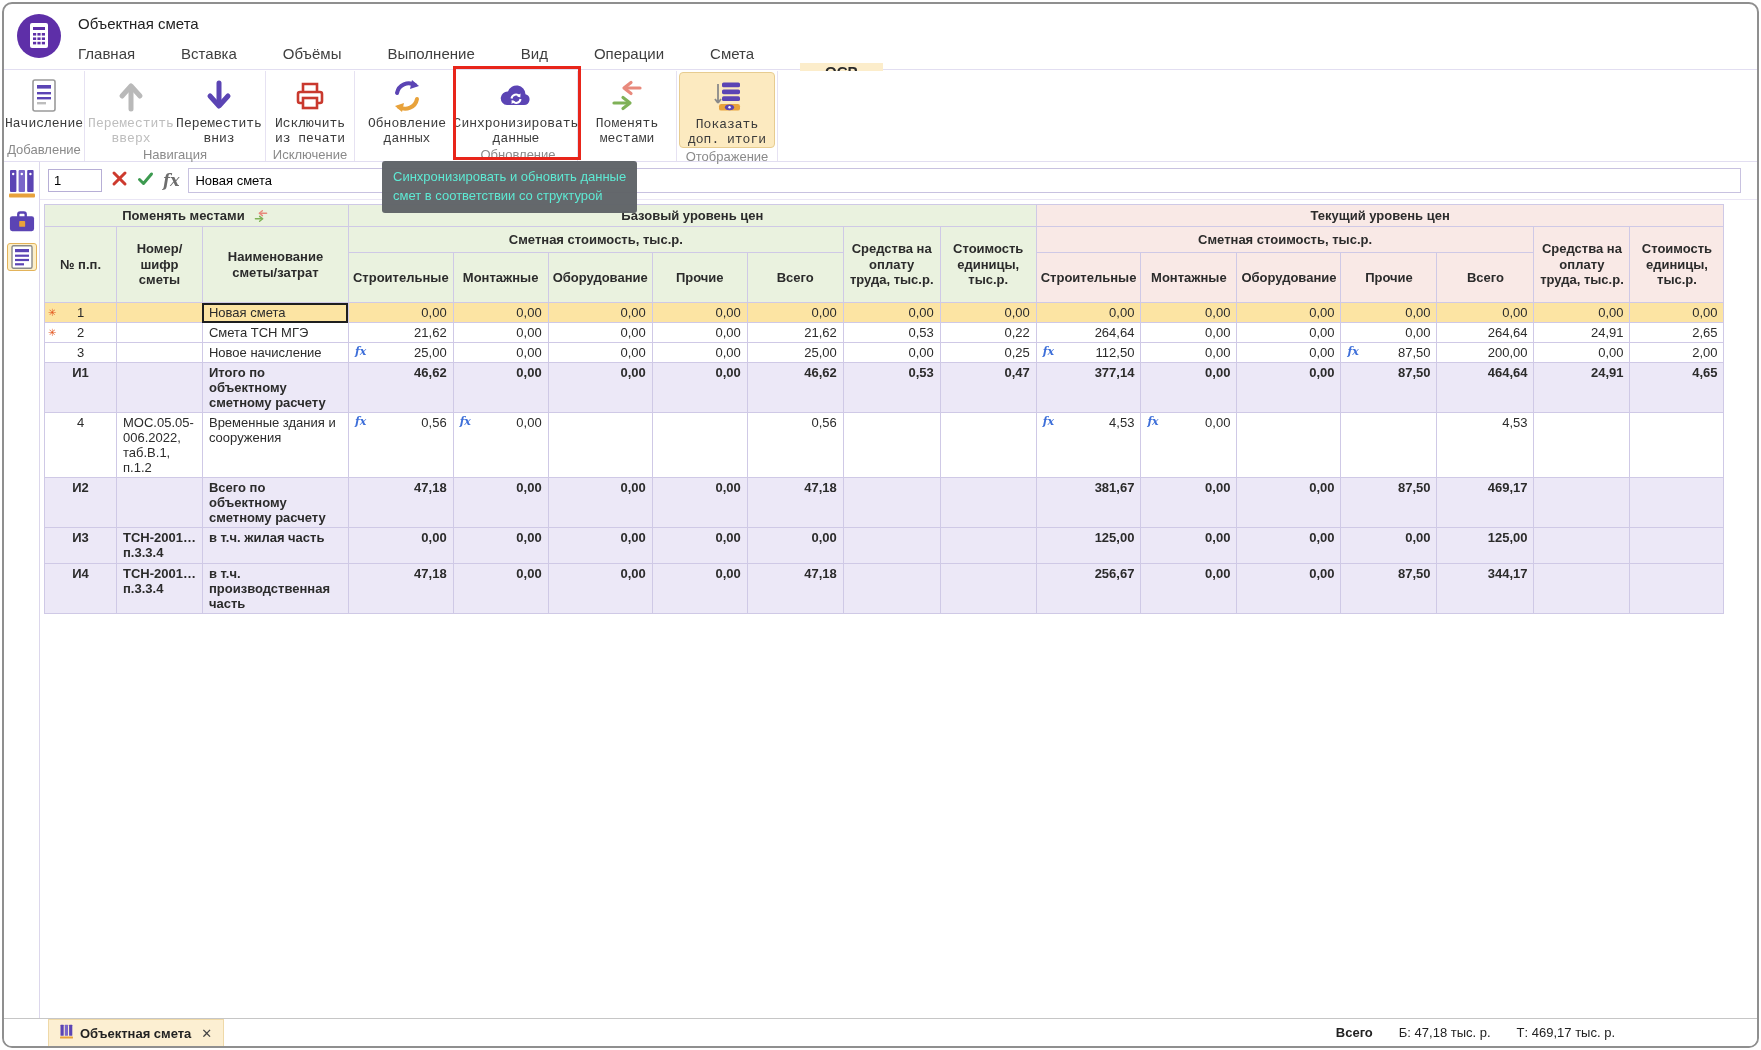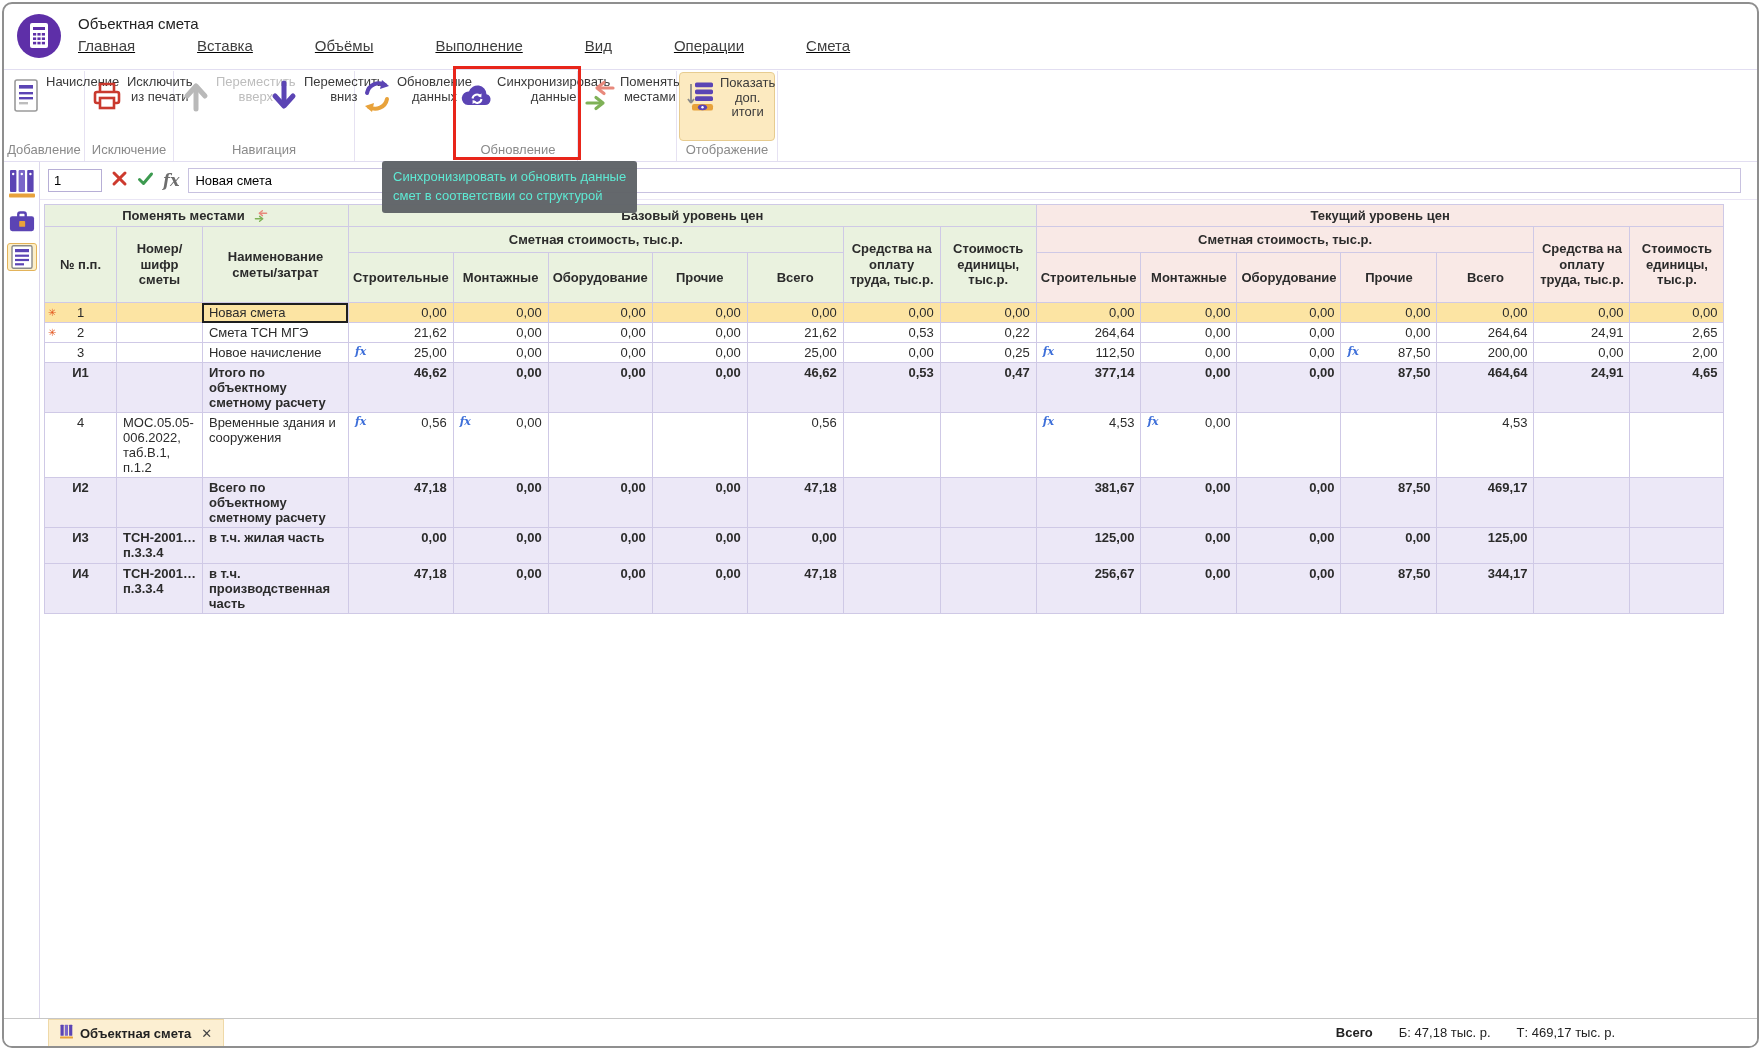--- a/index.html
+++ b/index.html
@@ -4,31 +4,31 @@
 <style>
   * { box-sizing: border-box; margin:0; padding:0; }
   html,body { background:#fff; font-family:"Liberation Sans", sans-serif; }
   .window { position:relative; width:1757px; height:1046px; margin:2px; border:2px solid #8f8f8f;
             border-radius:10px; background:#fff; overflow:hidden; }
 
   
   .titlebar { position:absolute; top:0; left:0; right:0; height:66px; border-bottom:1px solid #E2DEF1; }
   .app-logo { position:absolute; left:12px; top:9px; width:46px; height:46px; }
   .win-title { position:absolute; left:74px; top:11px; font-size:15px; color:#222; }
-  .menu { position:absolute; left:74px; bottom:0; height:32px; display:flex; align-items:flex-start; gap:62px;text-decoration:underline; }
+  .menu { position:absolute; left:74px; bottom:0; height:32px; display:flex; align-items:center; gap:46px; }
   .menu-item { display:flex; align-items:center; font-size:15px; color:#3f3f3f; cursor:default; }
   .menu-item.active { background:#FCEDCB; font-weight:700; color:#2a2a2a; padding:0 25px;
                       box-shadow: inset 0 -4px 0 #F2A200; margin-top: 36px; }
 
   
   .toolbar { position:absolute; top:67px; left:0; right:0; height:91px; display:flex; align-items:stretch;
              border-bottom:1px solid #E2DEF1; background:#fff; }
   .tb-group { display:flex; flex-direction:column; border-right:1px solid #E6E2F2; }
   .tb-btns { display:flex; flex:1; padding:1px 2px 0; }
-  .tb-btn { display:flex; flex-direction:row; padding-top:3px; border-radius:4px; }
+  .tb-btn { display:flex; flex-direction:column; align-items:center; padding-top:3px; border-radius:4px;font-family:Liberation Mono, monospace; }
   .tb-btn .ic { height:42px; display:flex; align-items:center; justify-content:center; }
   .tb-btn .lb { font-size:13px; line-height:1.12; text-align:center; color:#3a3a3a; }
   .tb-btn.disabled .lb { color:#BDBDBD; }
   .tb-grouplabel { height:20px; line-height:18px; text-align:center; font-size:13px; color:#8a8a8a; }
   .tb-grouplabel.shift { padding-left:104px; }
   .w76{width:76px}.w84{width:84px}.w88{width:88px}.w100{width:100px}.w118{width:118px}.w94{width:94px}.w96{width:96px}
   .tb-btn.toggled { background:#FCEAC0; border:1px solid #E7CC90; }
   .sync-box { position:absolute; left:449px; top:62px; width:128px; height:94px;
               border:3px solid #E8251A; z-index:6; pointer-events:none; }
 
@@ -132,56 +132,56 @@
             </svg>
             </span>
           <span class="lb">Начисление</span>
         </div>
       </div>
       <div class="tb-grouplabel">Добавление</div>
     </div>
 
     <div class="tb-group">
       <div class="tb-btns">
+        <div class="tb-btn w88 disabled">
+          <span class="ic">
+            <svg width="40" height="40" viewBox="0 0 40 40" fill="none" stroke="#B9B9B9" stroke-width="5" stroke-linecap="round" stroke-linejoin="round">
+              <path d="M20 33 V12"></path>
+                <path d="M11 20 L20 10 L29 20"></path>
+            </svg>
+            </span>
+          <span class="lb">Переместить вверх</span>
+        </div>
+        <div class="tb-btn w88">
+          <span class="ic">
+            <svg width="40" height="40" viewBox="0 0 40 40" fill="none" stroke="#5B44B4" stroke-width="5" stroke-linecap="round" stroke-linejoin="round">
+              <path d="M20 7 V28"></path>
+                <path d="M11 20 L20 30 L29 20"></path>
+            </svg>
+            </span>
+          <span class="lb">Переместить вниз</span>
+        </div>
+      </div>
+      <div class="tb-grouplabel">Навигация</div>
+    </div>
+
+    <div class="tb-group">
+      <div class="tb-btns">
         <div class="tb-btn w84">
           <span class="ic">
             <svg width="40" height="40" viewBox="0 0 40 40" fill="none" stroke="#C9392E" stroke-width="2.6">
               <path d="M13 16 v-8 h14 v8"></path>
               <rect x="8" y="16" width="24" height="11" rx="2"></rect>
               <rect x="13" y="22" width="14" height="10" fill="#fff"></rect>
             </svg>
             </span>
           <span class="lb">Исключить из печати</span>
         </div>
       </div>
       <div class="tb-grouplabel">Исключение</div>
-    </div>
-
-    <div class="tb-group">
-      <div class="tb-btns">
-        <div class="tb-btn w88 disabled">
-          <span class="ic">
-            <svg width="40" height="40" viewBox="0 0 40 40" fill="none" stroke="#B9B9B9" stroke-width="5" stroke-linecap="round" stroke-linejoin="round">
-              <path d="M20 33 V12"></path>
-                <path d="M11 20 L20 10 L29 20"></path>
-            </svg>
-            </span>
-          <span class="lb">Переместить вверх</span>
-        </div>
-        <div class="tb-btn w88">
-          <span class="ic">
-            <svg width="40" height="40" viewBox="0 0 40 40" fill="none" stroke="#5B44B4" stroke-width="5" stroke-linecap="round" stroke-linejoin="round">
-              <path d="M20 7 V28"></path>
-                <path d="M11 20 L20 30 L29 20"></path>
-            </svg>
-            </span>
-          <span class="lb">Переместить вниз</span>
-        </div>
-      </div>
-      <div class="tb-grouplabel">Навигация</div>
     </div>
 
     <div class="tb-group">
       <div class="tb-btns">
         <div class="tb-btn w100">
           <span class="ic">
             <svg width="40" height="40" viewBox="0 0 40 40">
               <path d="M28 9 A12 12 0 0 0 10 17" fill="none" stroke="#5B44B4" stroke-width="4" stroke-linecap="round"></path>
               <path d="M25 4 L32 10 L23 13 Z" fill="#5B44B4"></path>
               <path d="M12 31 A12 12 0 0 0 30 23" fill="none" stroke="#E8A23B" stroke-width="4" stroke-linecap="round"></path>

